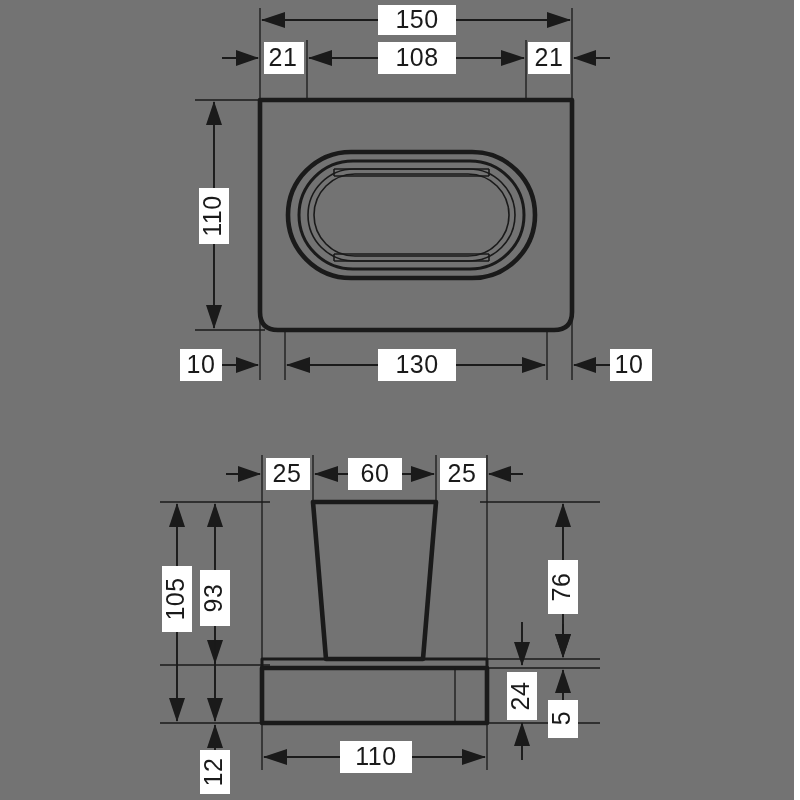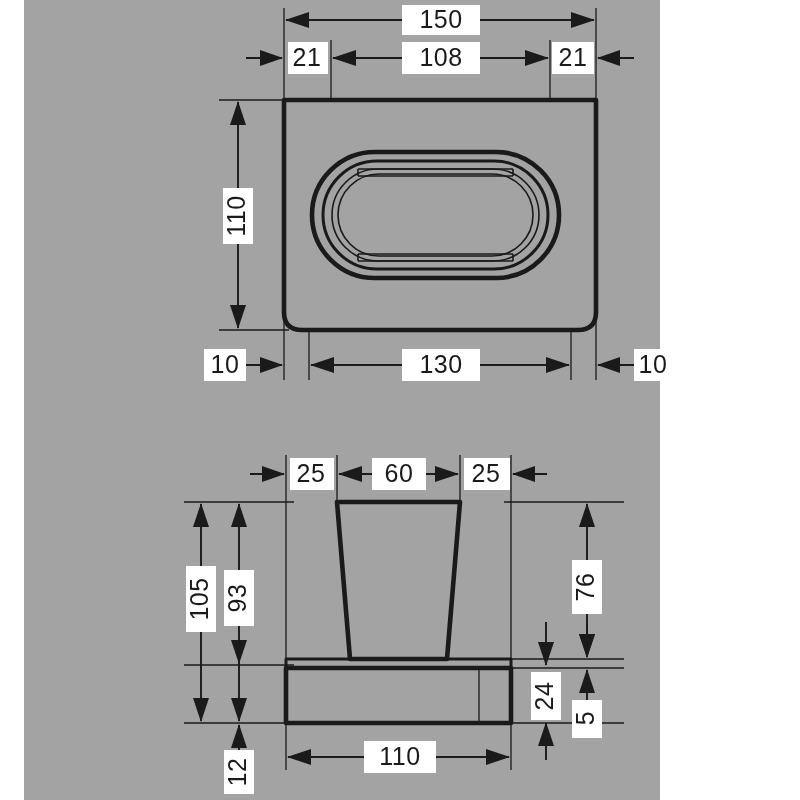--- a/index.html
+++ b/index.html
@@ -1,21 +1,21 @@
 <!DOCTYPE html>
 <html><head>
 <meta charset="utf-8">
 <title>Technical Drawing</title>
 <style>
   html,body{margin:0;padding:0;background:#ffffff;}
   body{
     width:800px;height:800px;overflow:hidden;
     font-family:"Liberation Sans","DejaVu Sans",sans-serif;
   }
-  #sheet{position:relative;width:636px;height:800px;background:#a3a3a3;margin-left:24px;}
+  #sheet{position:relative;width:794px;height:800px;background:#737373;}
   svg{display:block;width:800px;height:800px;}
   .dim-text{
     font-family:"Liberation Sans","DejaVu Sans",sans-serif;
     font-size:25px;
     fill:#1a1a1a;
     dominant-baseline:middle;
     text-anchor:middle;
     letter-spacing:0.5px;
   }
   .thin{stroke:#1a1a1a;stroke-width:1.3;fill:none;}

